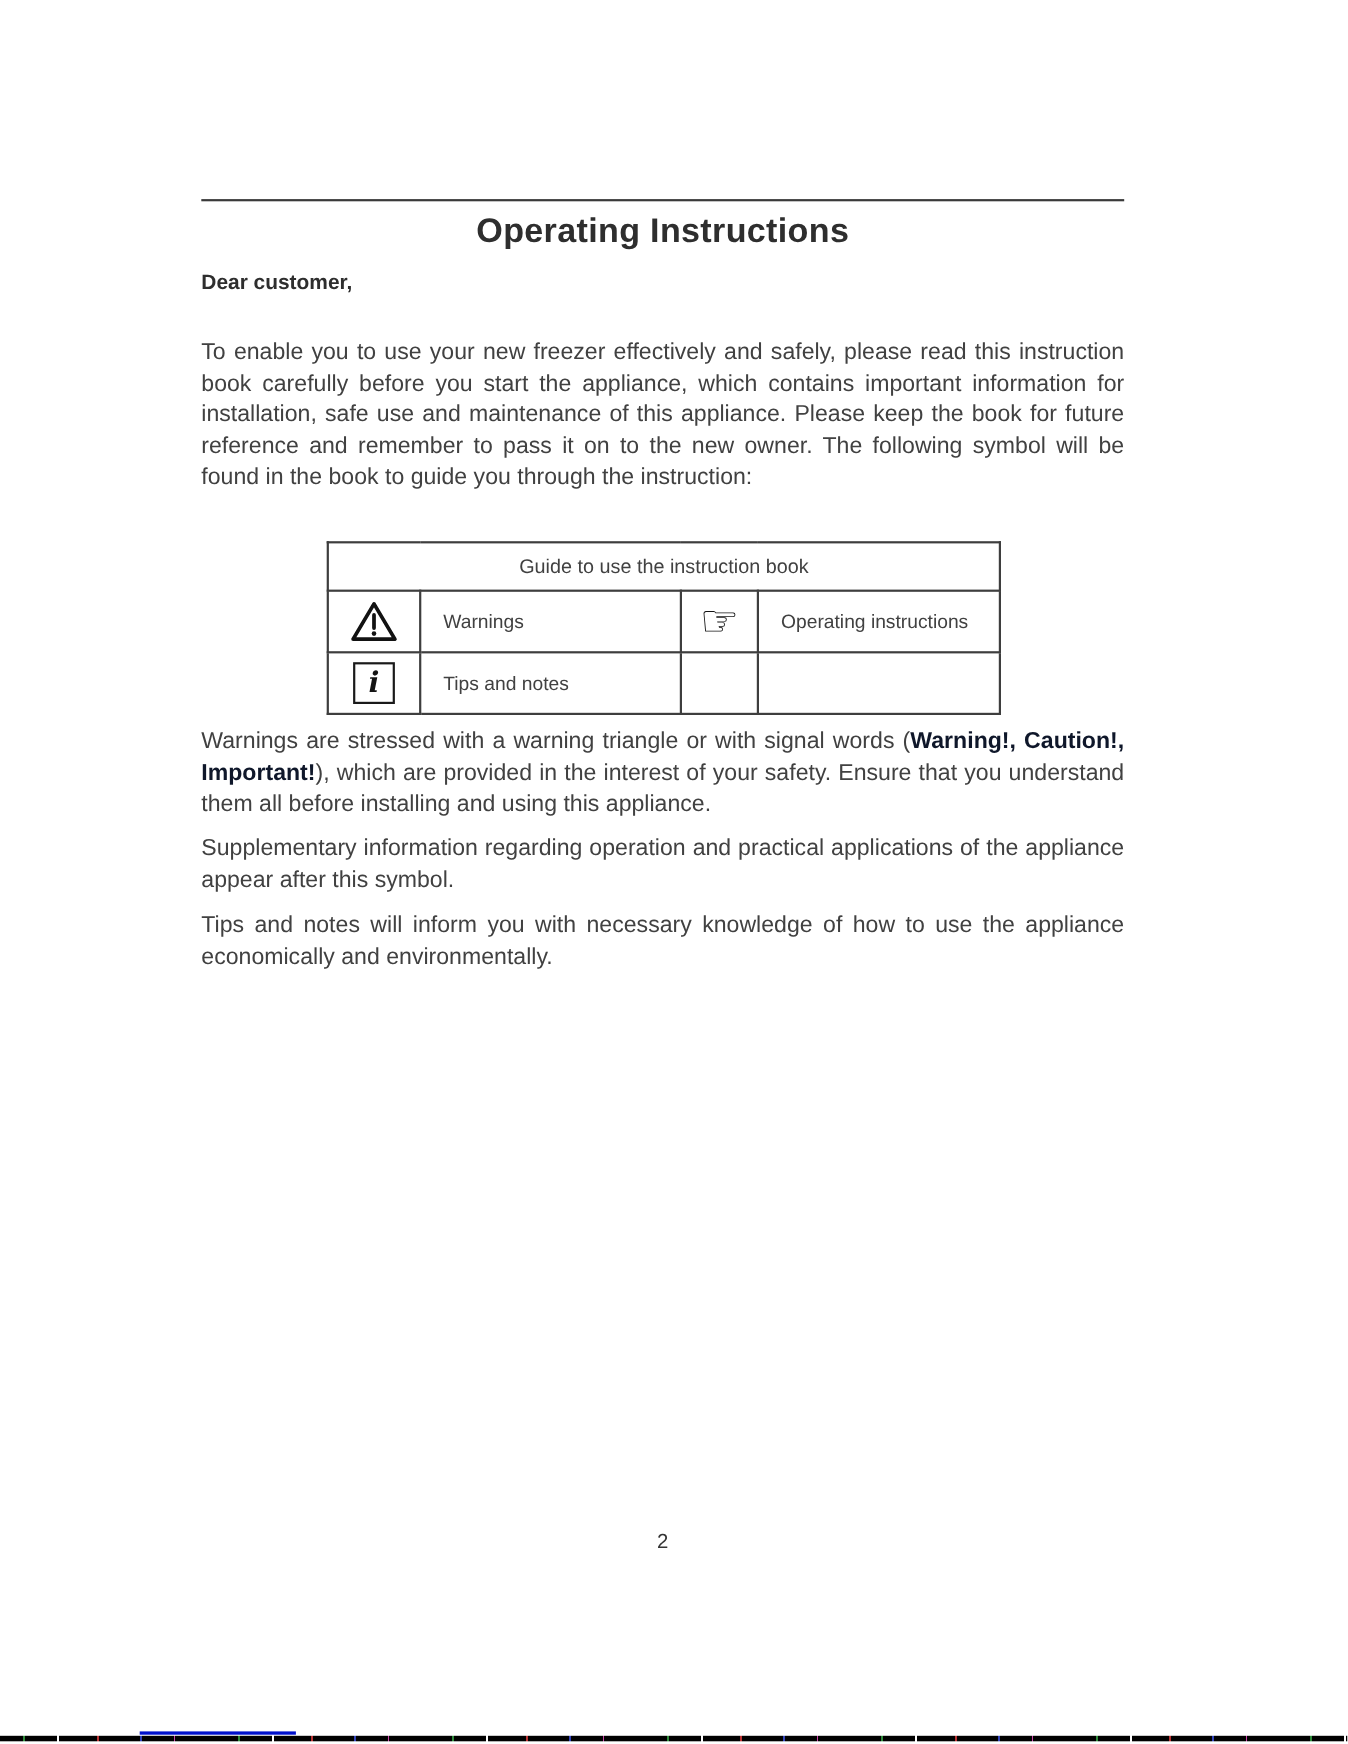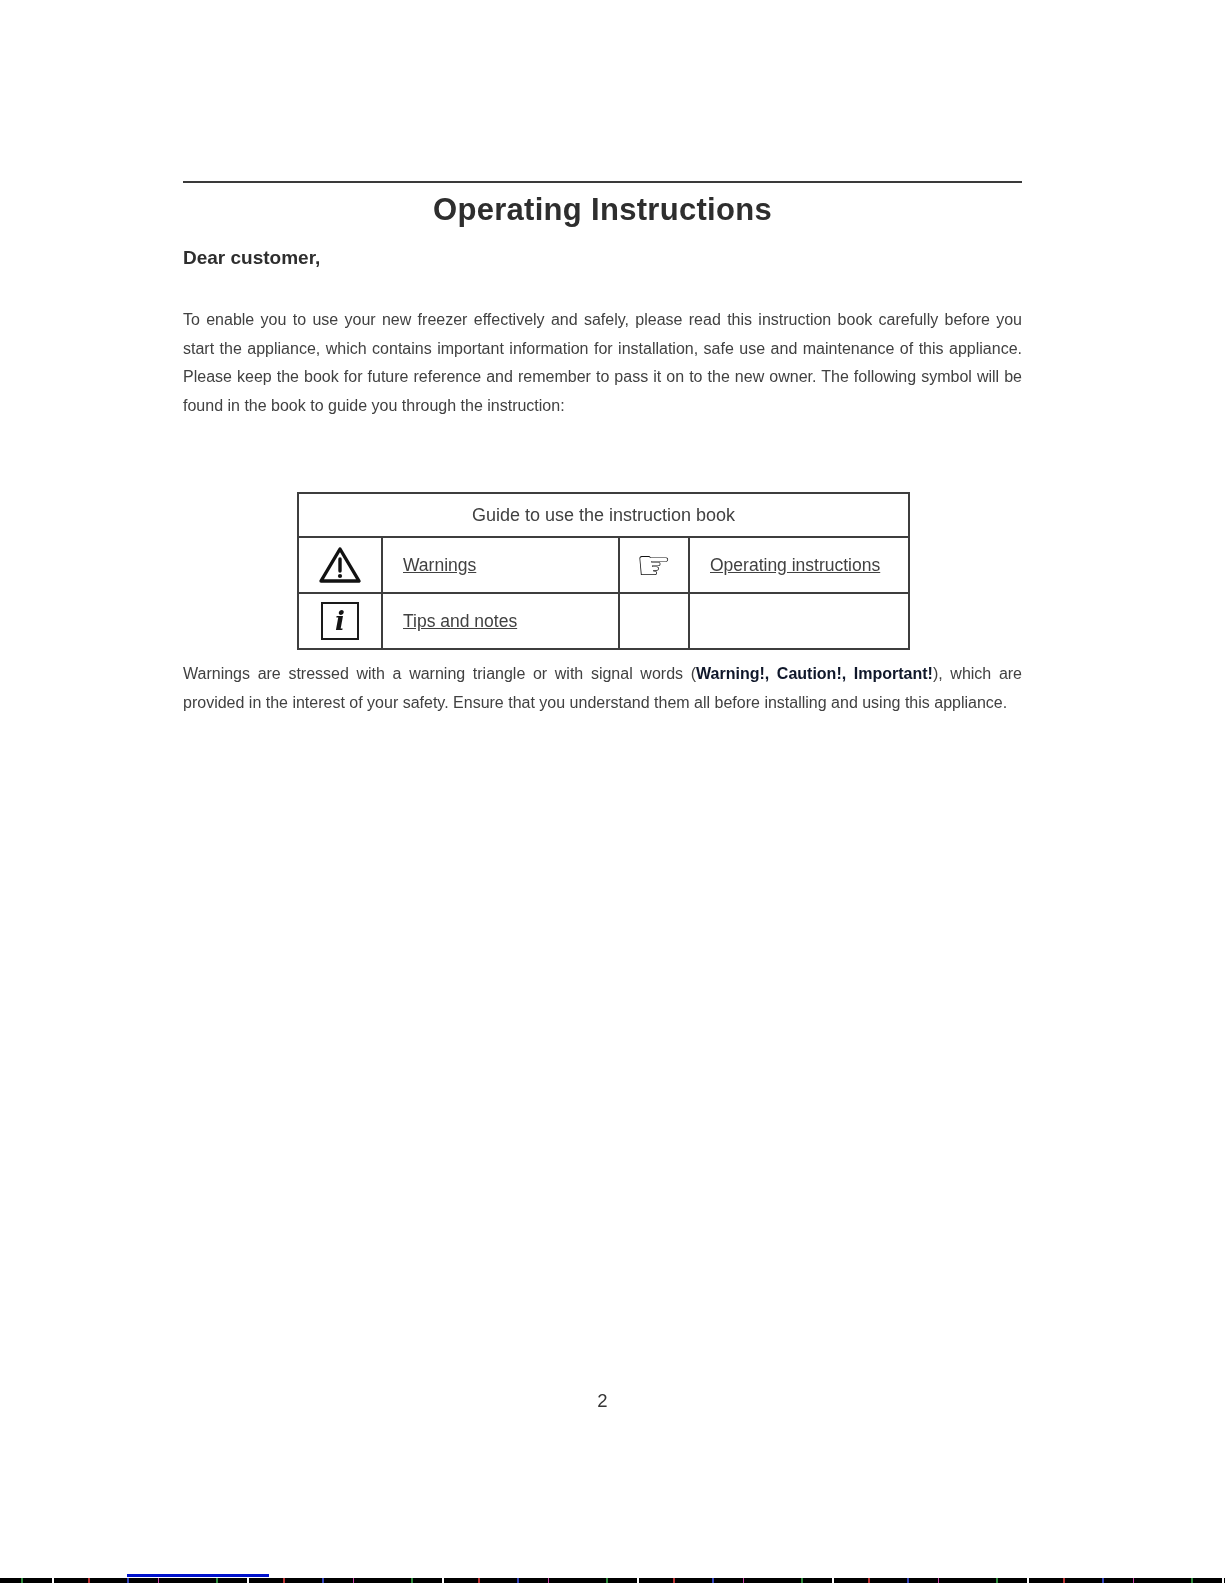--- a/index.html
+++ b/index.html
@@ -34,21 +34,21 @@
     left: 183px; top: 247px;
     font-size: 19px;
     font-weight: bold;
     color: #2e2e2e;
   }
   .para {
     position: absolute;
     left: 183px;
     width: 839px;
     text-align: justify;
-    font-size: 16px;
+    font-size: 21px;
     line-height: 28.5px;
     color: #414141;
   }
   #para-intro        { top: 306px; }
   #para-warnings     { top: 660px; }
   #para-supplementary{ top: 757px; }
   #para-tips         { top: 827px; }
   #para-trouble      { top: 897px; }
   .bold-inline { font-weight: bold; color: #0f172a; }
 
@@ -75,21 +75,20 @@
   }
   .guide-table .icon-cell {
     height: 54px;
     text-align: center;
     vertical-align: middle;
   }
   .guide-table .label-cell {
     height: 54px;
     vertical-align: middle;
     padding-left: 20px;
-    text-decoration: underline;
   }
   .warning-triangle-svg { display: inline-block; vertical-align: middle; }
   .hand-glyph {
     font-family: "DejaVu Sans", sans-serif;
     font-size: 40px;
     line-height: 40px;
     color: #121212;
     display: inline-block;
     vertical-align: middle;
   }
@@ -183,21 +182,23 @@
         </td>
         <td class="label-cell">Tips and notes</td>
         <td class="icon-cell"></td>
         <td class="label-cell"></td>
       </tr>
     </tbody>
   </table>
 
   <div class="para" id="para-warnings"><span>Warnings are stressed with a warning triangle or with signal words (</span><span class="bold-inline">Warning!, Caution!, Important!</span><span>), which are provided in the interest of your safety. Ensure that you understand them all before installing and using this appliance.</span></div>
 
-
+  <div class="para" id="para-supplementary">Supplementary information regarding operation and practical applications of the appliance appear after this symbol.</div>
+
+  <div class="para" id="para-tips">Tips and notes will inform you with necessary knowledge of how to use the appliance economically and environmentally.</div>
 
 
   <div class="page-number">2</div>
 
   <div class="blue-underline" style="background: rgb(0, 17, 204);"></div>
   <div class="scan-edge-line"></div>
 
 </div>
 
 </body></html>

